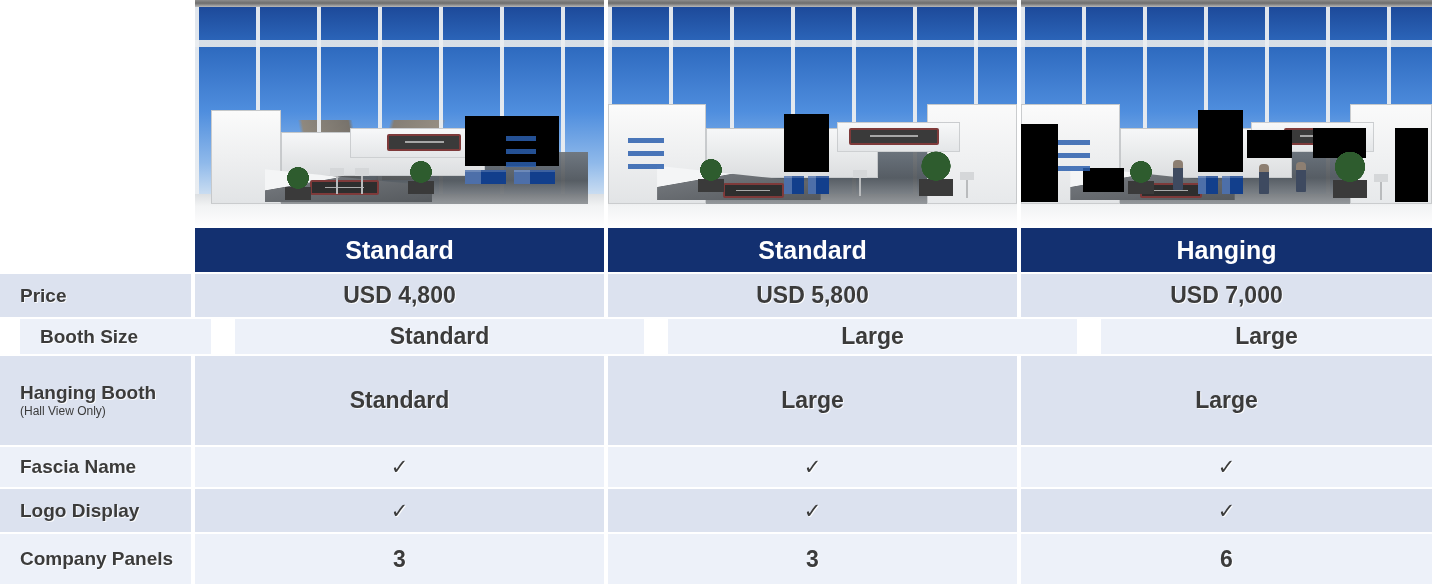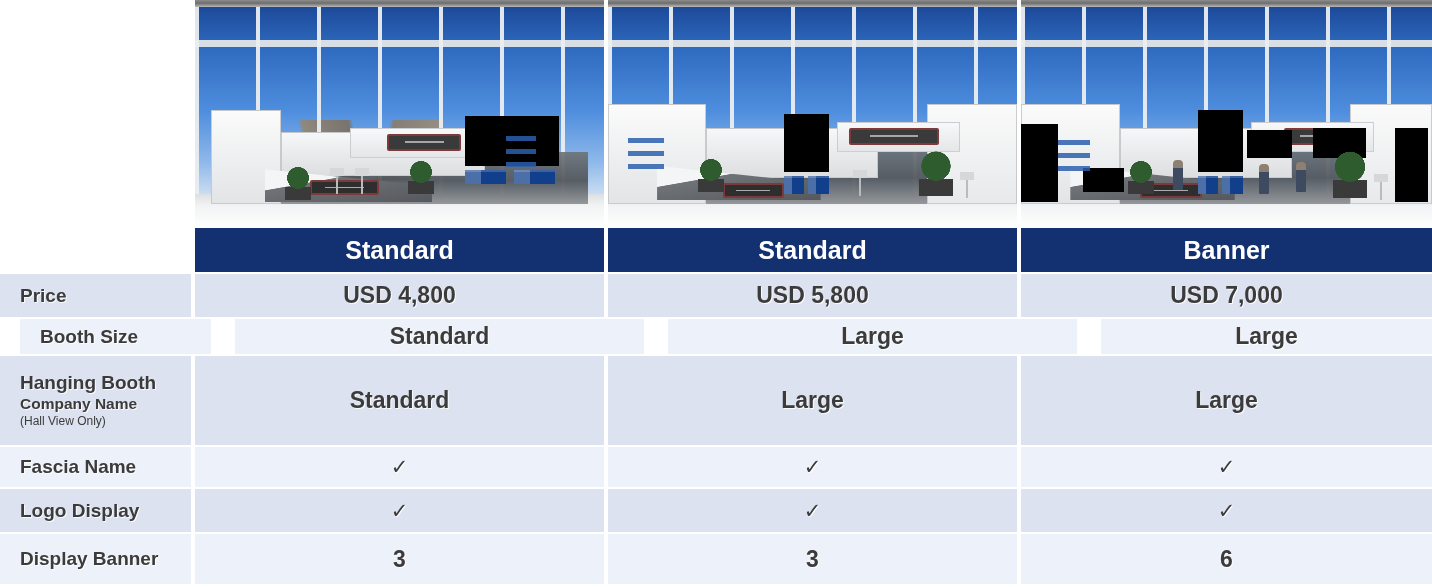--- a/index.html
+++ b/index.html
@@ -281,21 +281,21 @@
       <div class="stool" style="left:86%;bottom:28px;"></div>
     </div>
   </div>
 
   <div class="table">
 
     <div class="trow row-header">
       <div class="cell-label"></div>
       <div class="cell-val">Standard</div>
       <div class="cell-val">Standard</div>
-      <div class="cell-val last">Banner</div>
+      <div class="cell-val last">Hanging</div>
     </div>
 
     <div class="trow row-dark h-row-1">
       <div class="cell-label">
         <span class="lbl-main">Price</span>
       </div>
       <div class="cell-val">USD 4,800</div>
       <div class="cell-val">USD 5,800</div>
       <div class="cell-val last">USD 7,000</div>
     </div>
@@ -305,21 +305,20 @@
         <span class="lbl-main">Booth Size</span>
       </div>
       <div class="cell-val">Standard</div>
       <div class="cell-val">Large</div>
       <div class="cell-val last">Large</div>
     </div>
 
     <div class="trow row-dark h-row-3">
       <div class="cell-label">
         <span class="lbl-main">Hanging Booth</span>
-        <span class="lbl-sub">Company Name</span>
         <span class="lbl-sub2">(Hall View Only)</span>
       </div>
       <div class="cell-val">Standard</div>
       <div class="cell-val">Large</div>
       <div class="cell-val last">Large</div>
     </div>
 
     <div class="trow row-light h-row-4">
       <div class="cell-label">
         <span class="lbl-main">Fascia Name</span>
@@ -333,21 +332,21 @@
       <div class="cell-label">
         <span class="lbl-main">Logo Display</span>
       </div>
       <div class="cell-val check">✓</div>
       <div class="cell-val check">✓</div>
       <div class="cell-val check last">✓</div>
     </div>
 
     <div class="trow row-light h-row-6">
       <div class="cell-label">
-        <span class="lbl-main">Display Banner</span>
+        <span class="lbl-main">Company Panels</span>
       </div>
       <div class="cell-val">3</div>
       <div class="cell-val">3</div>
       <div class="cell-val last">6</div>
     </div>
 
   </div>
 </div>
 
 </body></html>

